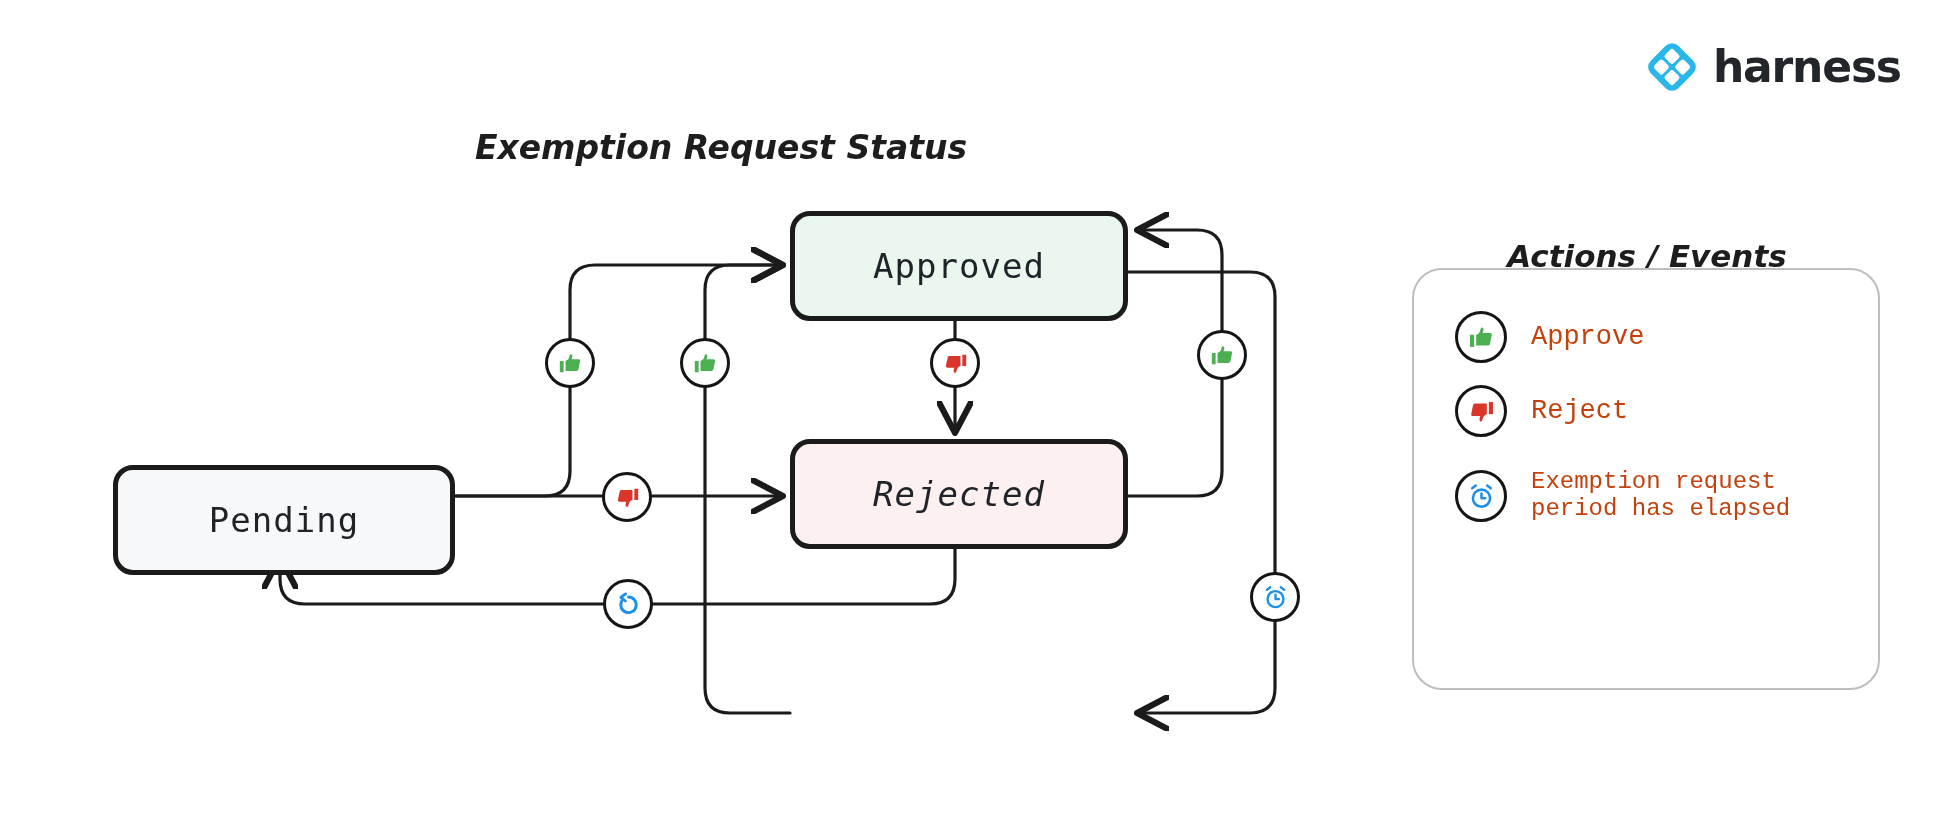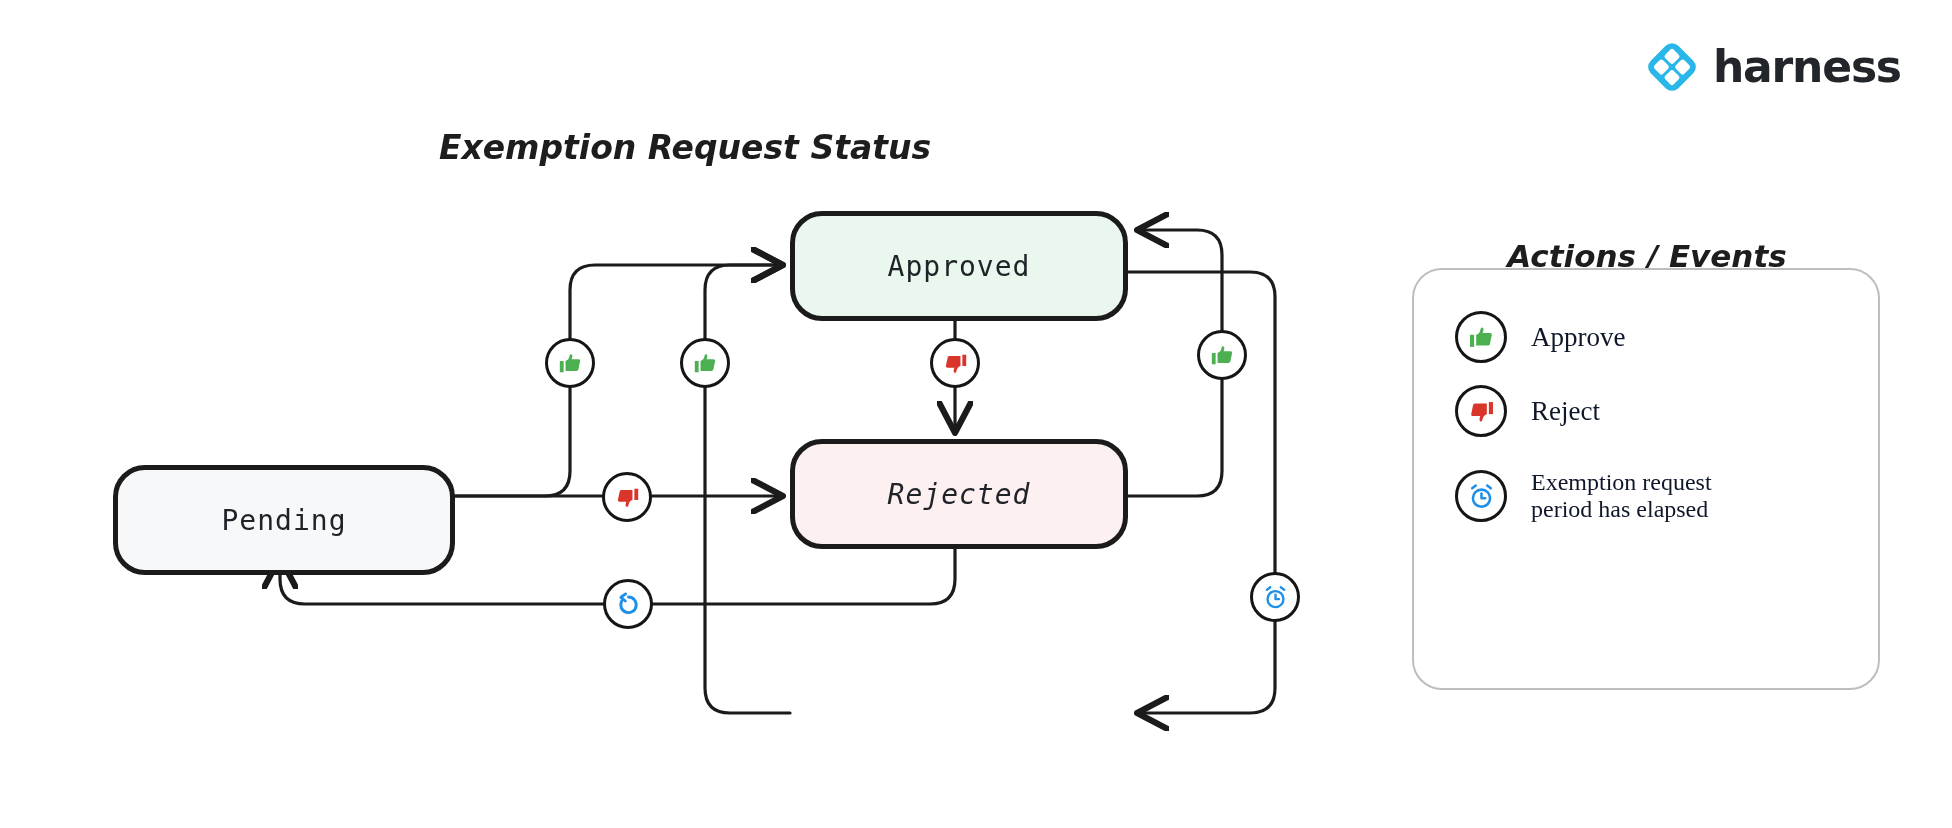--- a/index.html
+++ b/index.html
@@ -10,27 +10,27 @@
 
   
   .logo{position:absolute;left:1645px;top:40px;display:flex;align-items:center;gap:14px;}
   .logo-mark{width:54px;height:54px;}
   .logo-word{font-family:"DejaVu Sans",sans-serif;font-weight:700;font-size:44px;
              letter-spacing:-1.2px;color:#22262A;line-height:1;}
 
   
   .hand{font-family:"DejaVu Sans",sans-serif;font-style:italic;font-weight:600;
         color:#1d1d1d;white-space:nowrap;}
-  #title{position:absolute;left:0;top:128px;width:1370px;text-align:center;font-size:33px;}
+  #title{position:absolute;left:0;top:128px;width:1370px;text-align:center;font-size:33px;padding-left:36px;}
   #legend-title{position:absolute;left:1412px;top:206px;width:470px;text-align:center;font-size:31px;margin-top:32px;}
 
   
   .node{position:absolute;box-sizing:border-box;border:5px solid #1b1b1b;
-        border-radius:32px;display:flex;align-items:center;justify-content:center;
-        font-family:"DejaVu Sans Mono",monospace;font-size:28px;color:#1f2328;
+        border-radius:20px;display:flex;align-items:center;justify-content:center;
+        font-family:"DejaVu Sans Mono",monospace;font-size:34px;color:#1f2328;
         letter-spacing:1px;}
   #node-pending {left:113px; top:465px; width:342px; height:110px; background:#F6F8FA;}
   #node-approved{left:790px; top:211px; width:338px; height:110px; background:#E9F7EE;}
   #node-rejected{left:790px; top:439px; width:338px; height:110px; background:#FDF0F0;font-style:italic;}
   #node-expired {left:790px; top:659px; width:338px; height:108px; background:#E4F1FB;}
 
   
   .badge{position:absolute;width:50px;height:50px;border-radius:50%;
          background:#ffffff;border:3.5px solid #151515;box-sizing:border-box;
          display:flex;align-items:center;justify-content:center;}
@@ -40,21 +40,21 @@
   #legend-panel{position:absolute;left:1412px;top:268px;width:468px;height:422px;
                 box-sizing:border-box;border:2.5px solid #BEBEBE;border-radius:30px;
                 background:#ffffff;}
   .legend-list{position:absolute;left:1455px;top:300px;width:420px;}
   .legend-item{display:flex;align-items:center;gap:24px;height:74px;}
   .legend-item.tall{align-items:center;height:96px;}
   .legend-ico{flex:0 0 auto;width:52px;height:52px;border-radius:50%;
               border:3.5px solid #151515;box-sizing:border-box;
               display:flex;align-items:center;justify-content:center;background:#fff;}
   .legend-ico svg{width:29px;height:29px;display:block;}
-  .legend-label{font-family:Liberation Serif, serif;font-size:27px;color:#0f172a;
+  .legend-label{font-family:Liberation Mono, monospace;font-size:27px;color:#c2410c;
                 line-height:1.12;white-space:pre-line;}
   .legend-label.small{font-size:24px;}
 </style>
 </head>
 <body>
 
 <div class="canvas">
 
   <div class="logo">
     <span class="logo-mark">

